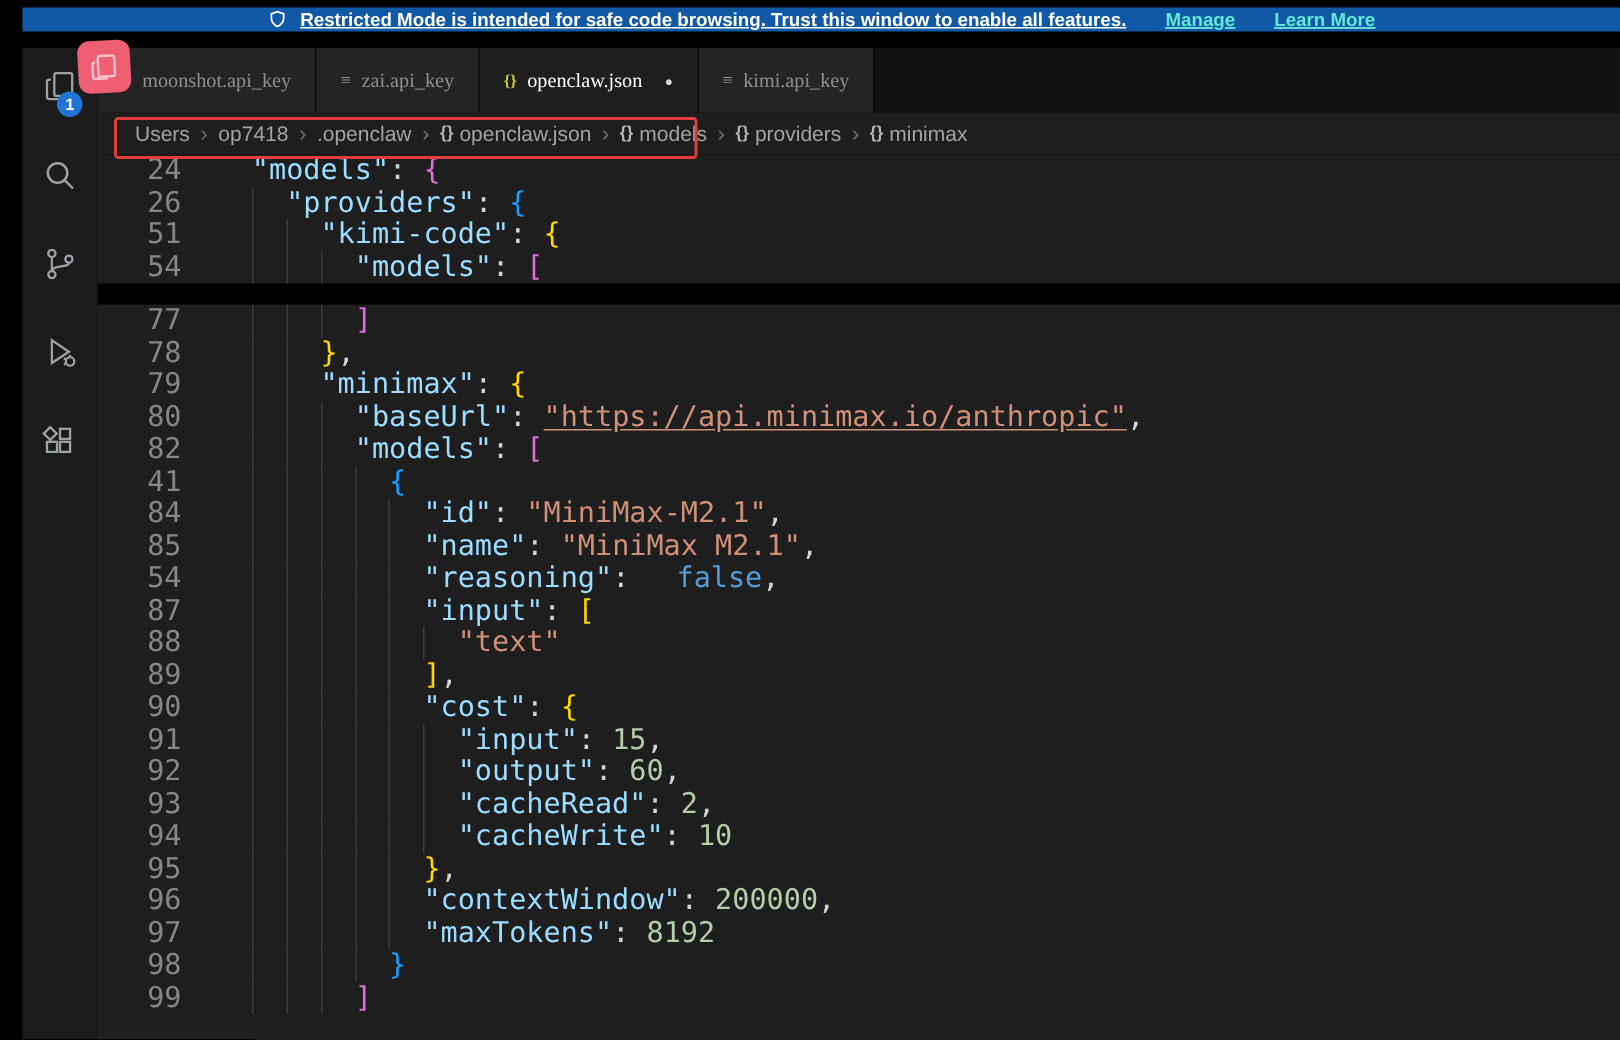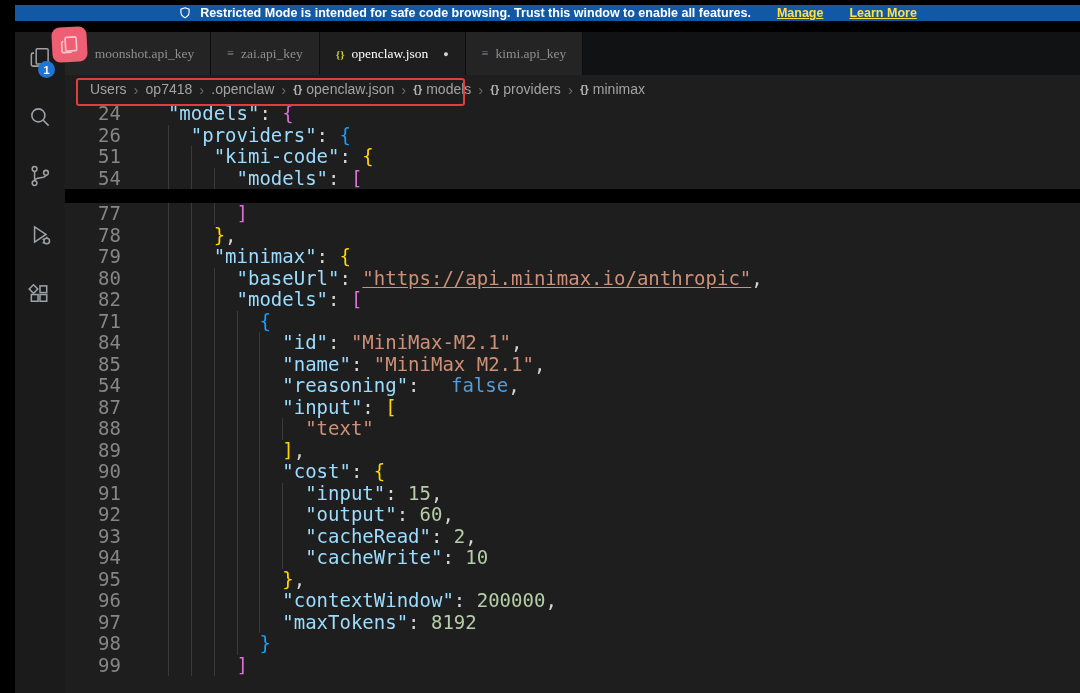--- a/index.html
+++ b/index.html
@@ -2,23 +2,23 @@
 <html style="--banner-bg: #1259a5; --annotation-red: #e23d3d; --sticker-pink: #ef5f73; --badge-blue: #1f74d4; --editor-bg: #1e1e1e;"><head>
 <meta charset="utf-8">
 <style>
   html,body{margin:0;padding:0;background:#000;}
   .stage{position:relative;width:1080px;height:693px;overflow:hidden;background:#000;
          font-family:"Liberation Sans",sans-serif;-webkit-font-smoothing:antialiased;}
 
   
   .banner{position:absolute;left:15px;top:5px;right:0;height:16px;
           background:var(--banner-bg,#1259a5);display:flex;align-items:center;justify-content:center;
-          color:#fff;font-size:12.5px;font-weight:bold;}
+          color:#fff;font-size:12.5px;font-weight:bold;text-decoration:underline;}
   .banner .shield{display:flex;margin-right:8px;}
-  .banner-link{color:#fde047;text-decoration:underline;margin-left:26px;cursor:pointer;font-weight:bold;}
+  .banner-link{color:#5eead4;text-decoration:underline;margin-left:26px;cursor:pointer;font-weight:bold;}
 
   
   .main{position:absolute;left:15px;top:32px;right:0;bottom:0;display:flex;}
   .activity-bar{width:50px;background:#1b1b1b;display:flex;flex-direction:column;align-items:center;
                 padding-top:12px;gap:31px;flex:0 0 50px;}
   .ab-icon{width:28px;height:28px;display:flex;align-items:center;justify-content:center;color:#9da2a6;}
   .editor-group{flex:1;display:flex;flex-direction:column;min-width:0;}
 
   
   .tab-bar{height:43px;background:#111214;display:flex;flex:0 0 43px;}
@@ -211,21 +211,21 @@
             </div>
             <div class="code-line">
               <span class="gutter">80</span>
               <span class="line-content"><span class="indent"></span><span class="indent guide"></span><span class="indent guide"></span><span class="indent guide"></span><span class="tk-key">"baseUrl"</span><span class="tk-pun">: </span><span class="tk-link">"https://api.minimax.io/anthropic"</span><span class="tk-pun">,</span></span>
             </div>
             <div class="code-line">
               <span class="gutter">82</span>
               <span class="line-content"><span class="indent"></span><span class="indent guide"></span><span class="indent guide"></span><span class="indent guide"></span><span class="tk-key">"models"</span><span class="tk-pun">: </span><span class="tk-b2">[</span></span>
             </div>
             <div class="code-line">
-              <span class="gutter">71</span>
+              <span class="gutter">41</span>
               <span class="line-content"><span class="indent"></span><span class="indent guide"></span><span class="indent guide"></span><span class="indent guide"></span><span class="indent guide"></span><span class="tk-b3">{</span></span>
             </div>
             <div class="code-line">
               <span class="gutter">84</span>
               <span class="line-content"><span class="indent"></span><span class="indent guide"></span><span class="indent guide"></span><span class="indent guide"></span><span class="indent guide"></span><span class="indent guide"></span><span class="tk-key">"id"</span><span class="tk-pun">: </span><span class="tk-str">"MiniMax-M2.1"</span><span class="tk-pun">,</span></span>
             </div>
             <div class="code-line">
               <span class="gutter">85</span>
               <span class="line-content"><span class="indent"></span><span class="indent guide"></span><span class="indent guide"></span><span class="indent guide"></span><span class="indent guide"></span><span class="indent guide"></span><span class="tk-key">"name"</span><span class="tk-pun">: </span><span class="tk-str">"MiniMax M2.1"</span><span class="tk-pun">,</span></span>
             </div>

